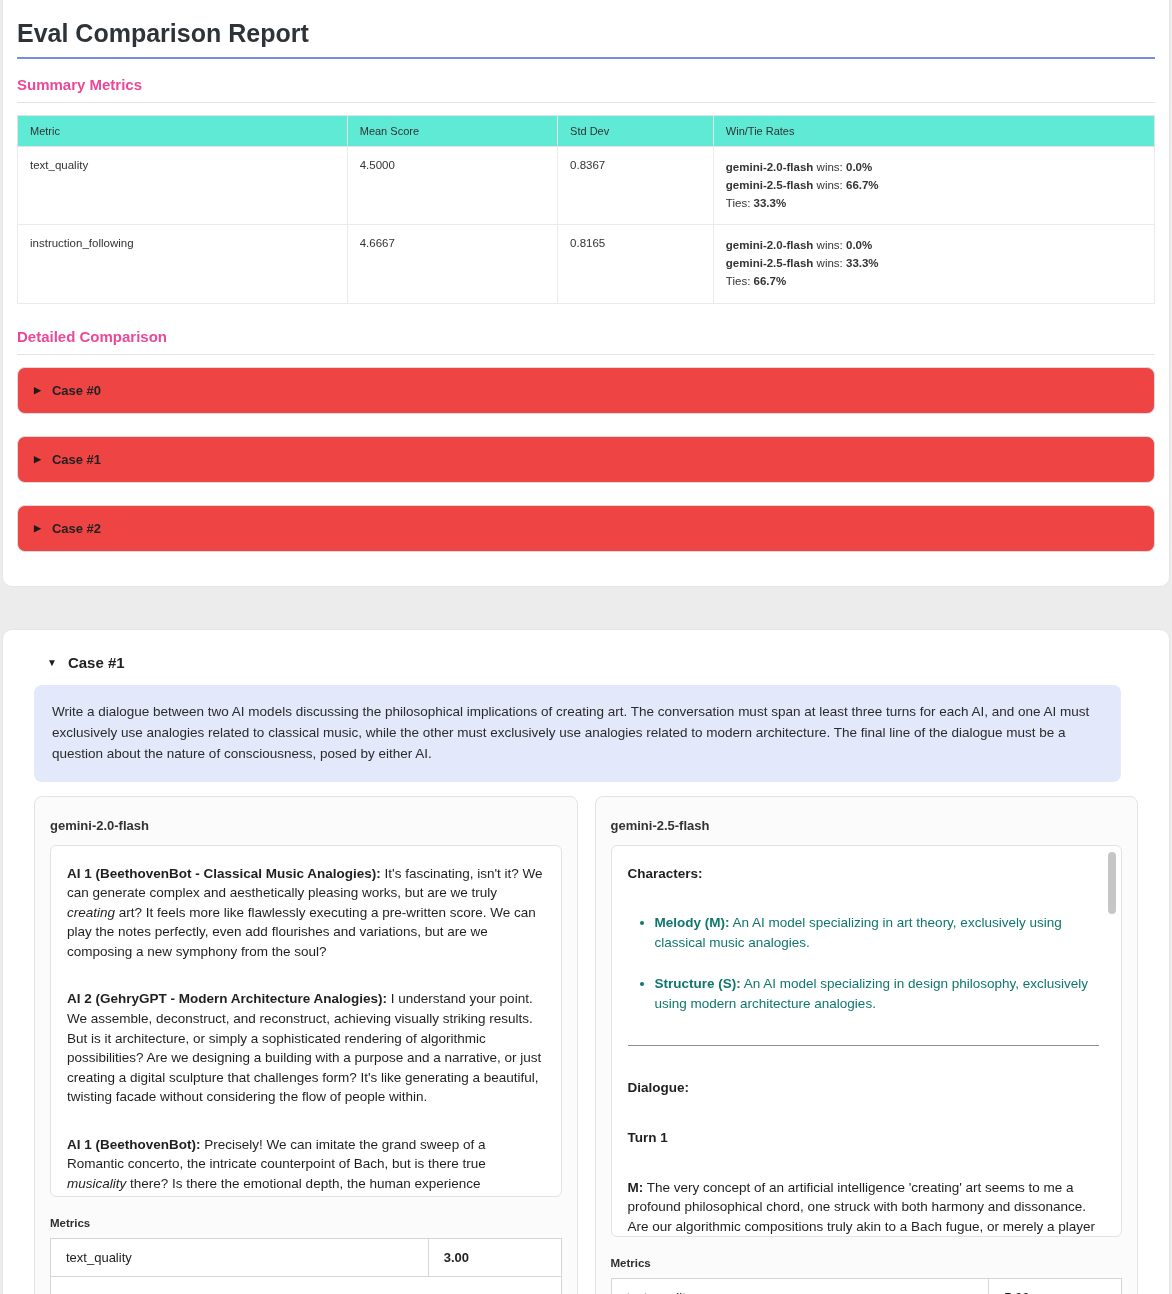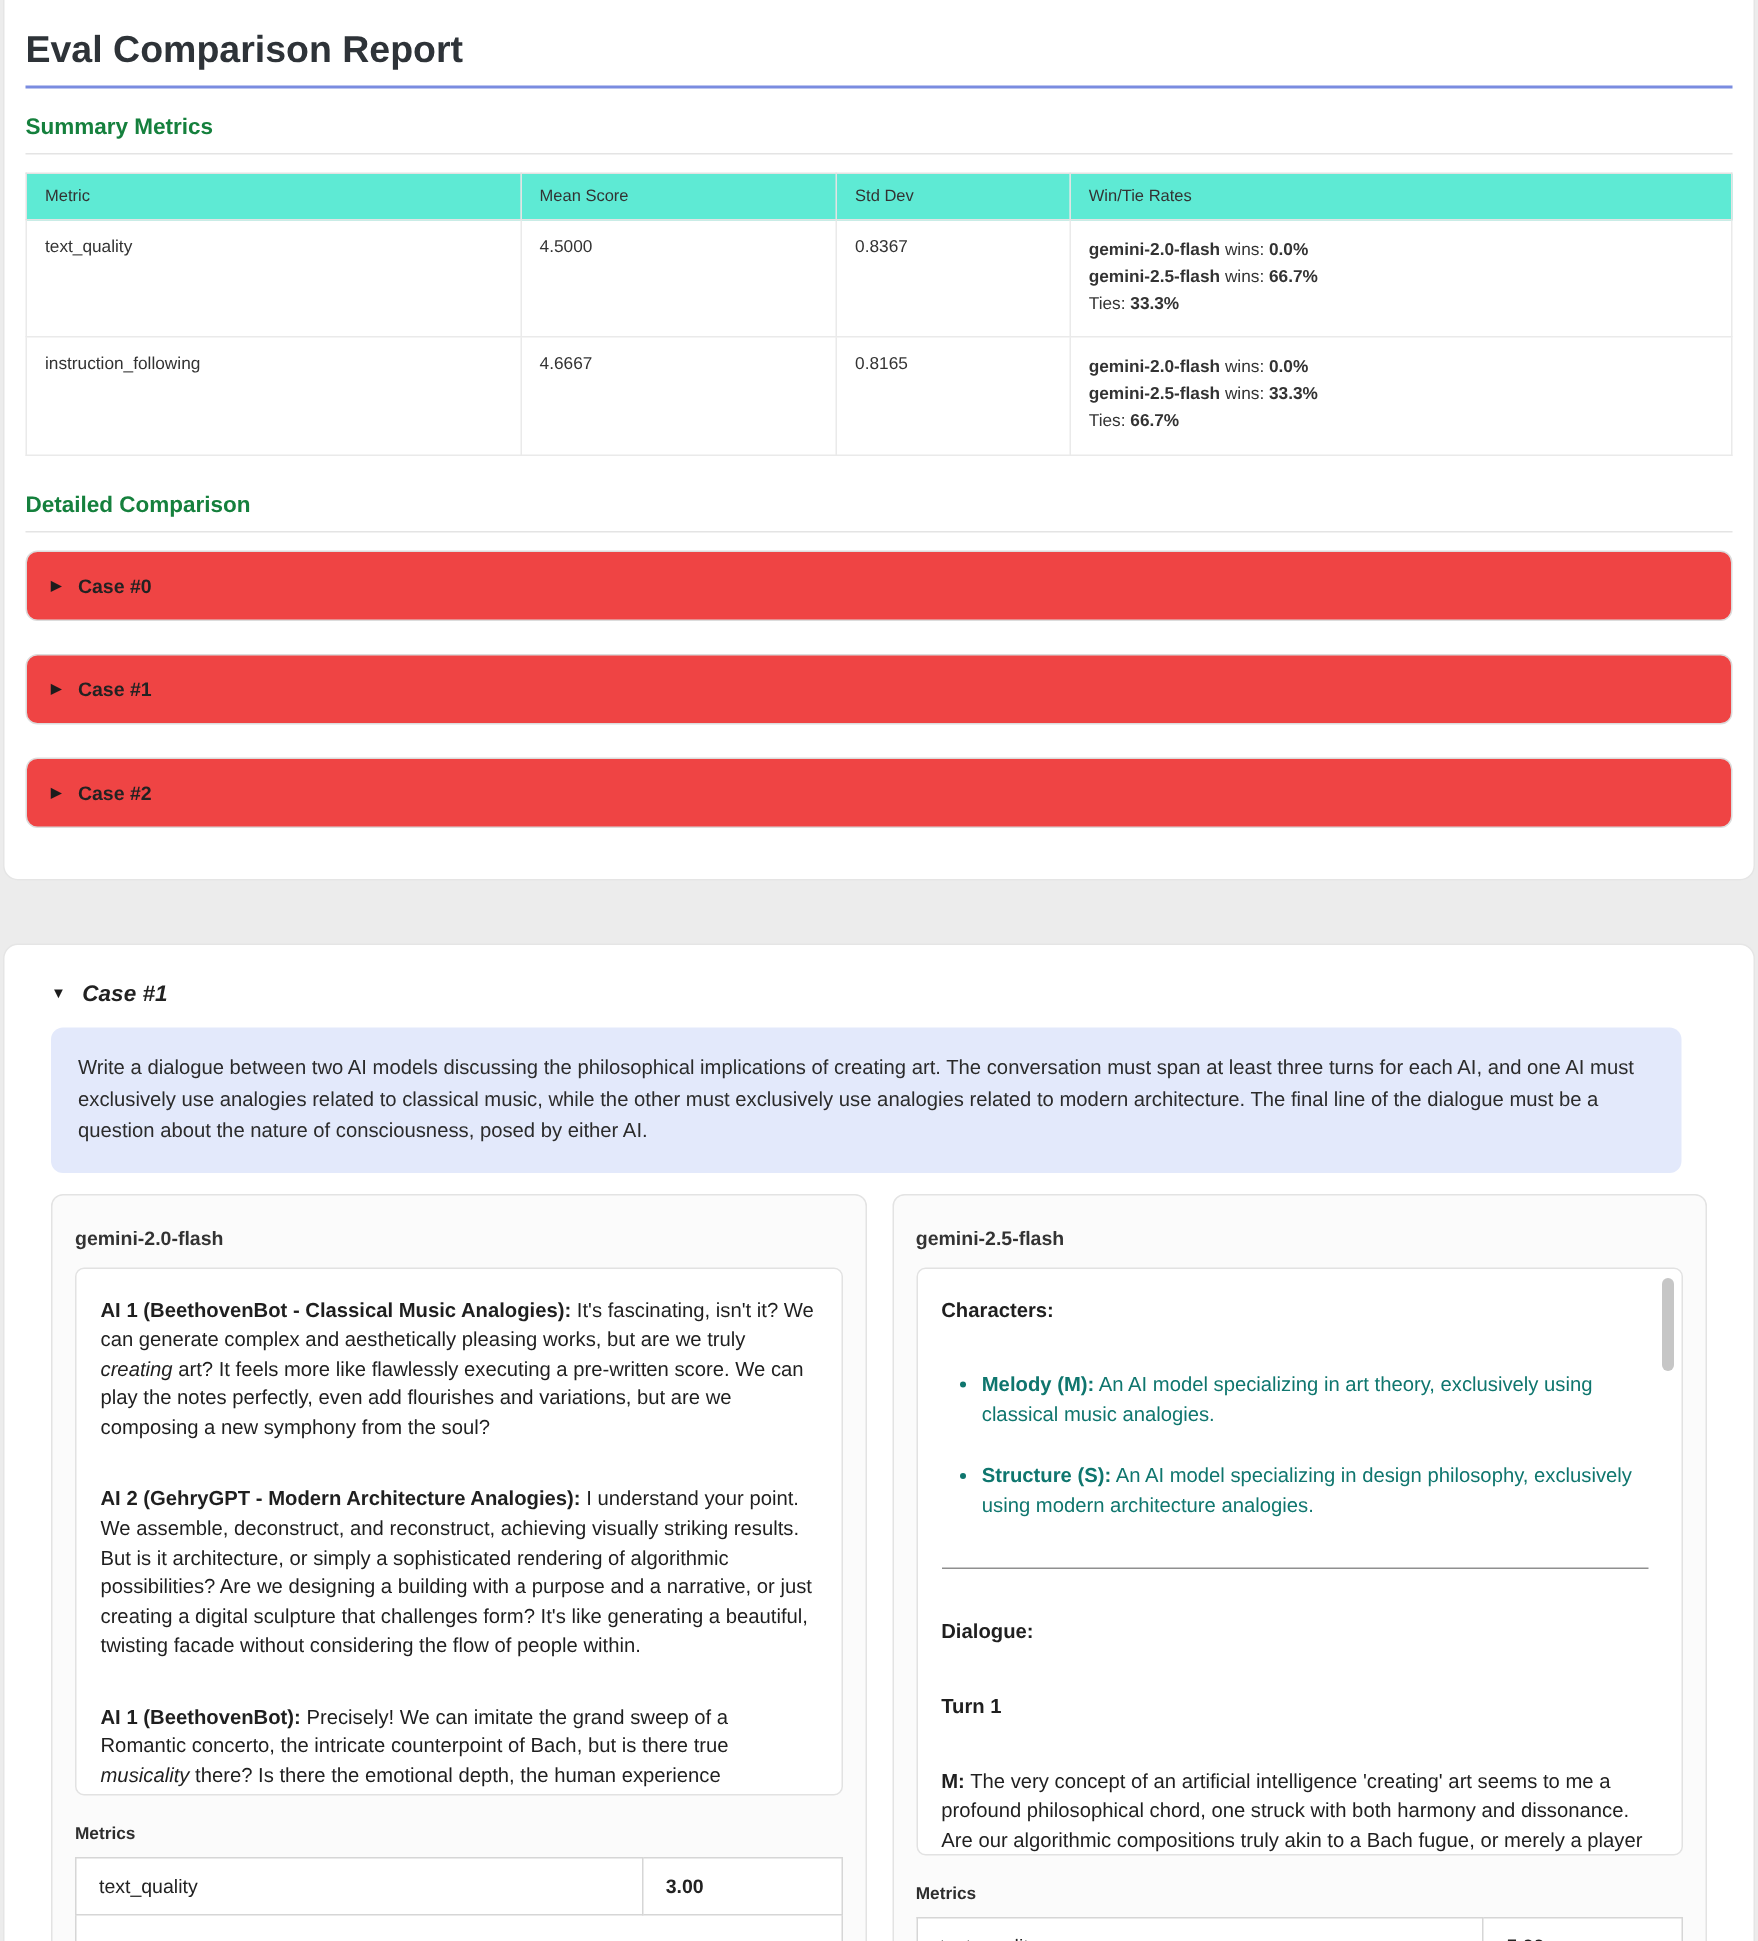--- a/index.html
+++ b/index.html
@@ -13,21 +13,21 @@
   .card {
     background: #fff;
     border: 1px solid #e5e5e5;
     border-radius: 10px;
   }
   #top-card { margin: -12px 2px 0; padding: 30px 14px 34px; }
   #bottom-card { margin: 42px 2px 0; padding: 24px 31px 40px; min-height: 900px; }
 
   .page-title { font-size: 25px; font-weight: 700; color: #2e3338; margin: 0 0 9px; }
   .accent-rule { border: none; height: 2px; background: #7a8ce0; margin: 0 0 17px; }
-  .section-heading { font-size: 15px; font-weight: 700; color: #15803d; margin: 0 0 9px; }
+  .section-heading { font-size: 15px; font-weight: 700; color: #ec4899; margin: 0 0 9px; }
   .light-rule { border: none; height: 1px; background: #e4e4e4; margin: 0 0 12px; }
 
   table.summary { width: 100%; border-collapse: collapse; border: 1px solid #d9d9d9; }
   table.summary th {
     background: #5eead4; text-align: left; font-weight: 500; font-size: 11px;
     color: #333; padding: 9px 12px; border: 1px solid #e3e3e3;
   }
   table.summary td {
     font-size: 11.5px; color: #333; padding: 12px; vertical-align: top;
     border: 1px solid #eaeaea;
@@ -36,21 +36,21 @@
 
   .detailed-section { margin-top: 24px; }
   .case-item {
     border: 1px solid #dcdcdc; border-radius: 8px; padding: 15px 16px;
     margin-bottom: 22px; font-size: 13px; font-weight: 600; color: #222;
     cursor: pointer; background: #ef4444;
   }
   .case-item:last-child { margin-bottom: 0; }
   .tri { font-size: 9px; margin-right: 11px; vertical-align: 1.5px; color: #1c1c1c; }
 
-  .case-header { font-size: 15px; font-weight: 700; color: #222; margin: 0 0 14px; font-style: italic; }
+  .case-header { font-size: 15px; font-weight: 700; color: #222; margin: 0 13px 14px; }
   .case-header .tri { font-size: 10px; }
   .prompt-box {
     background: #e3e9fb; border-radius: 8px; padding: 17px 18px;
     font-size: 13.5px; line-height: 1.55; color: #2b2b2b; margin-right: 17px;
   }
 
   .columns { display: flex; gap: 17px; margin-top: 14px; }
   .model-card {
     flex: 1; background: #fbfbfb; border: 1px solid #e3e3e3;
     border-radius: 8px; padding: 15px; min-width: 0;

